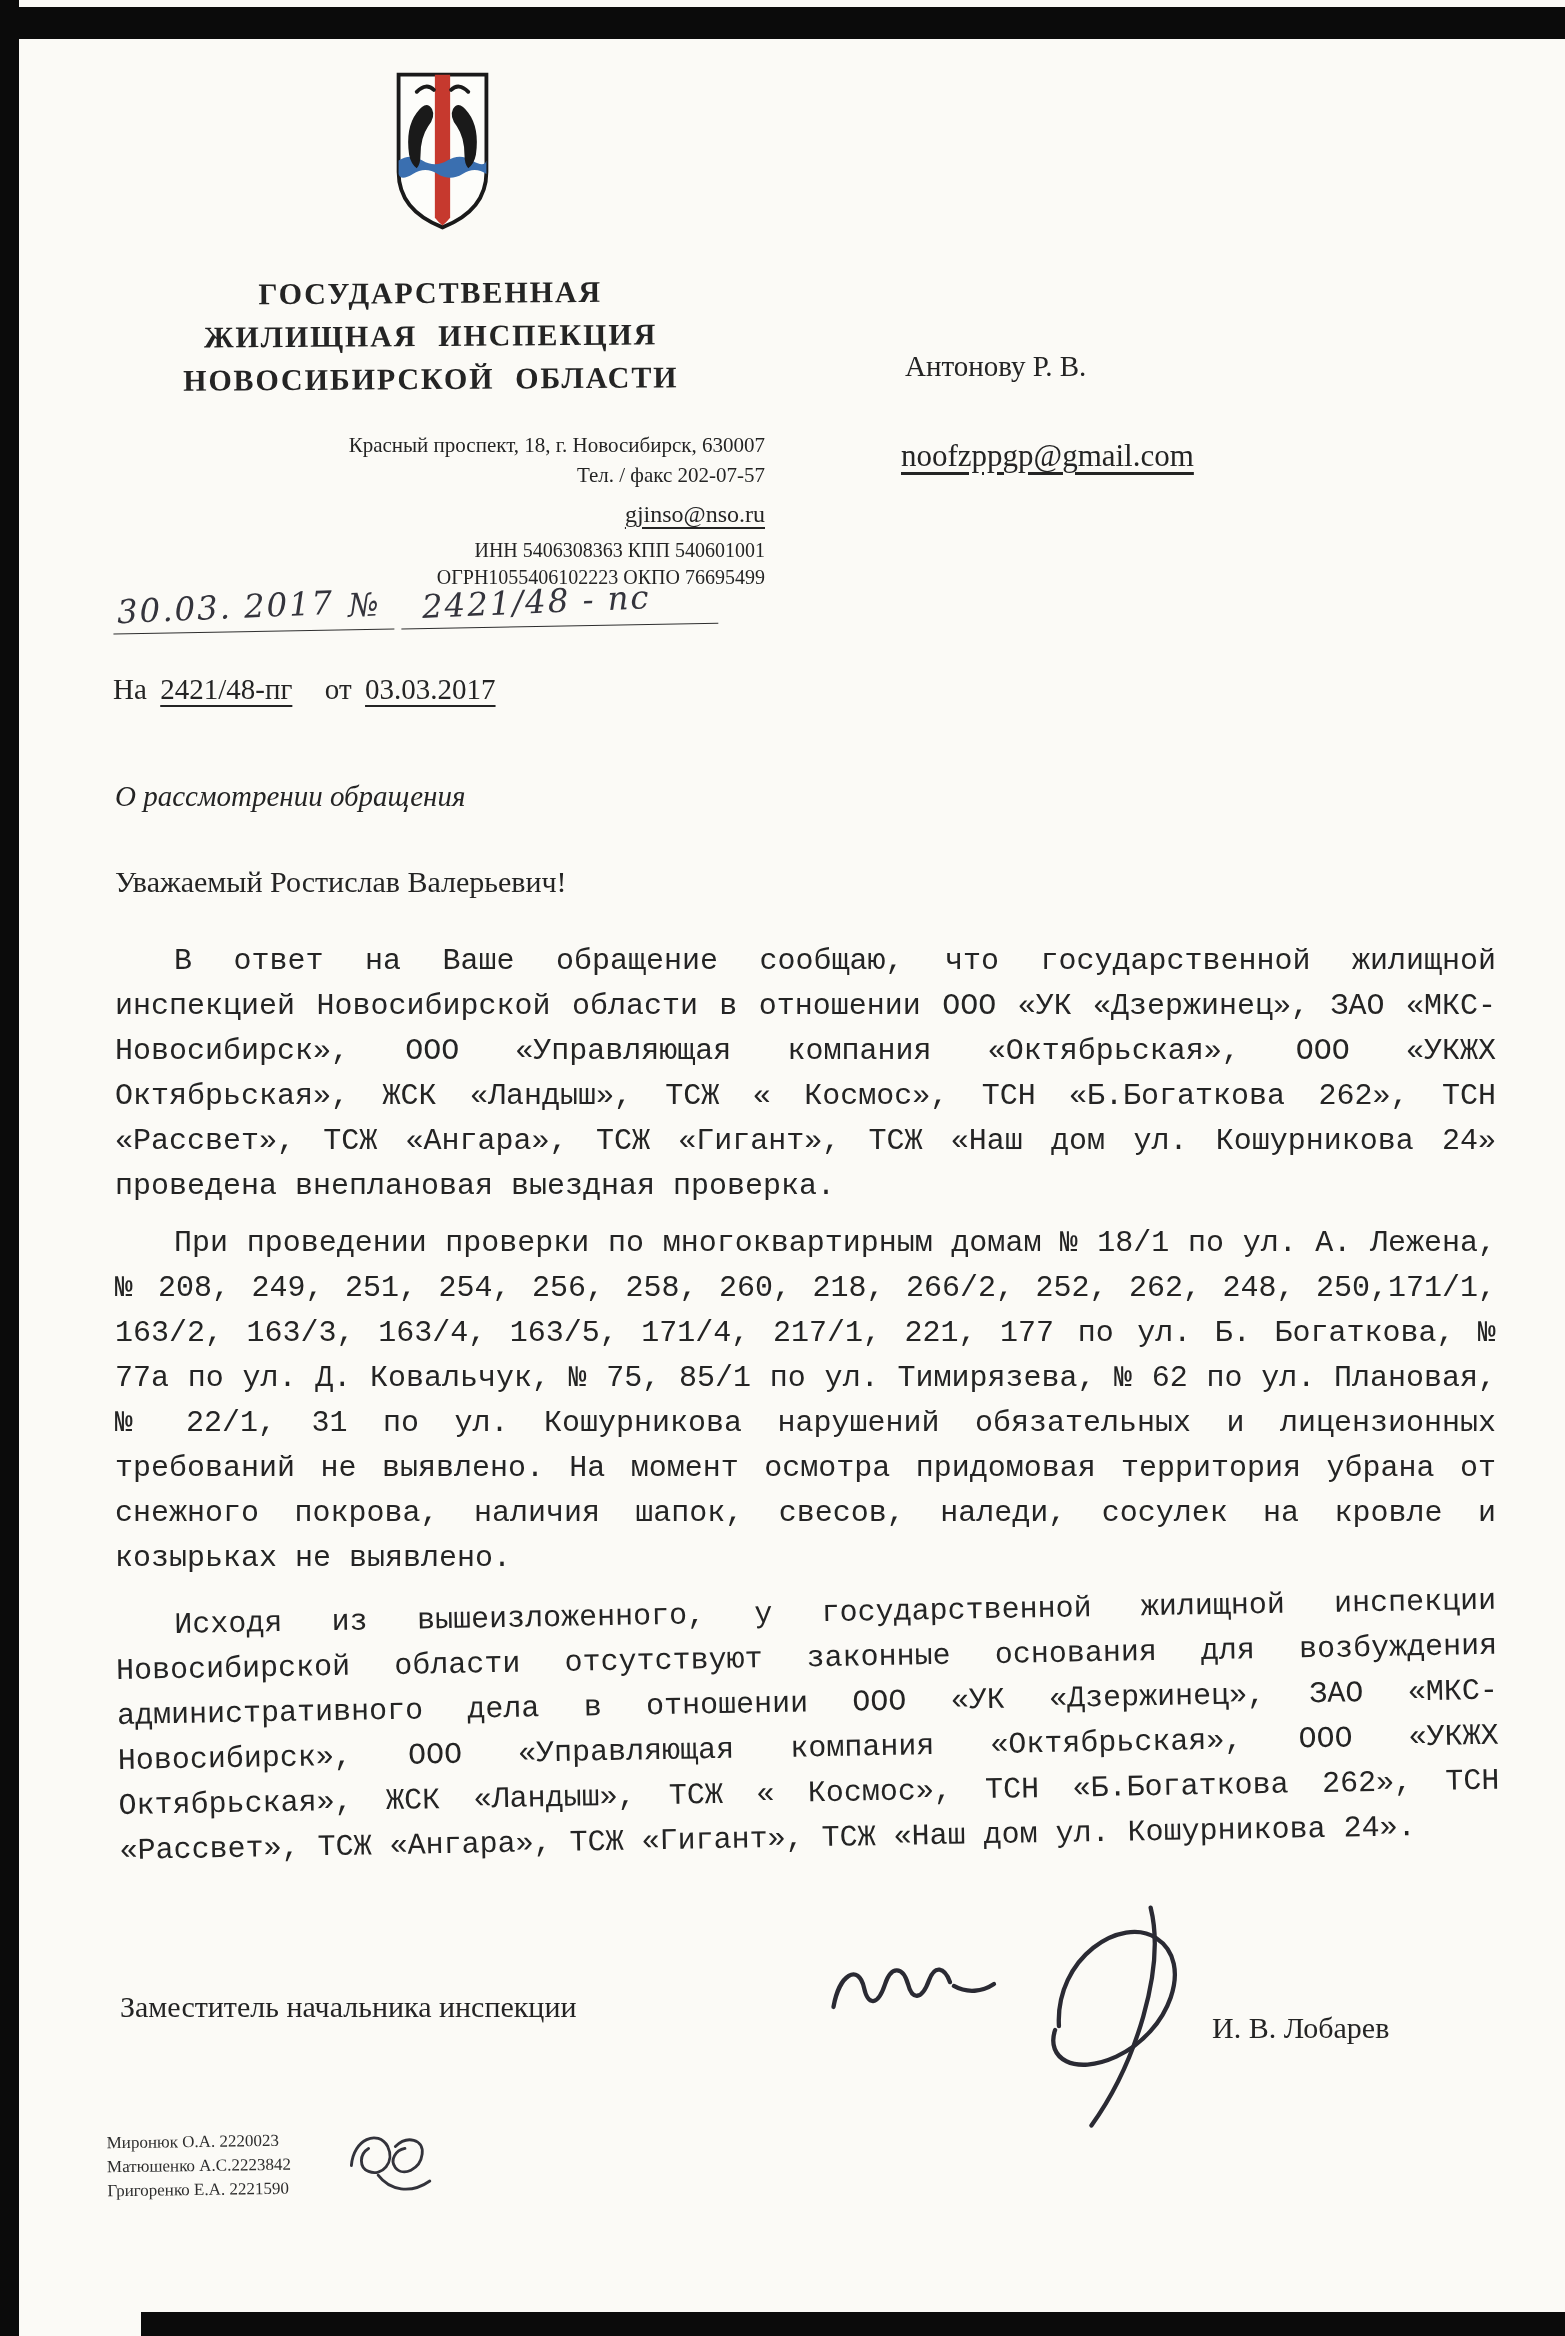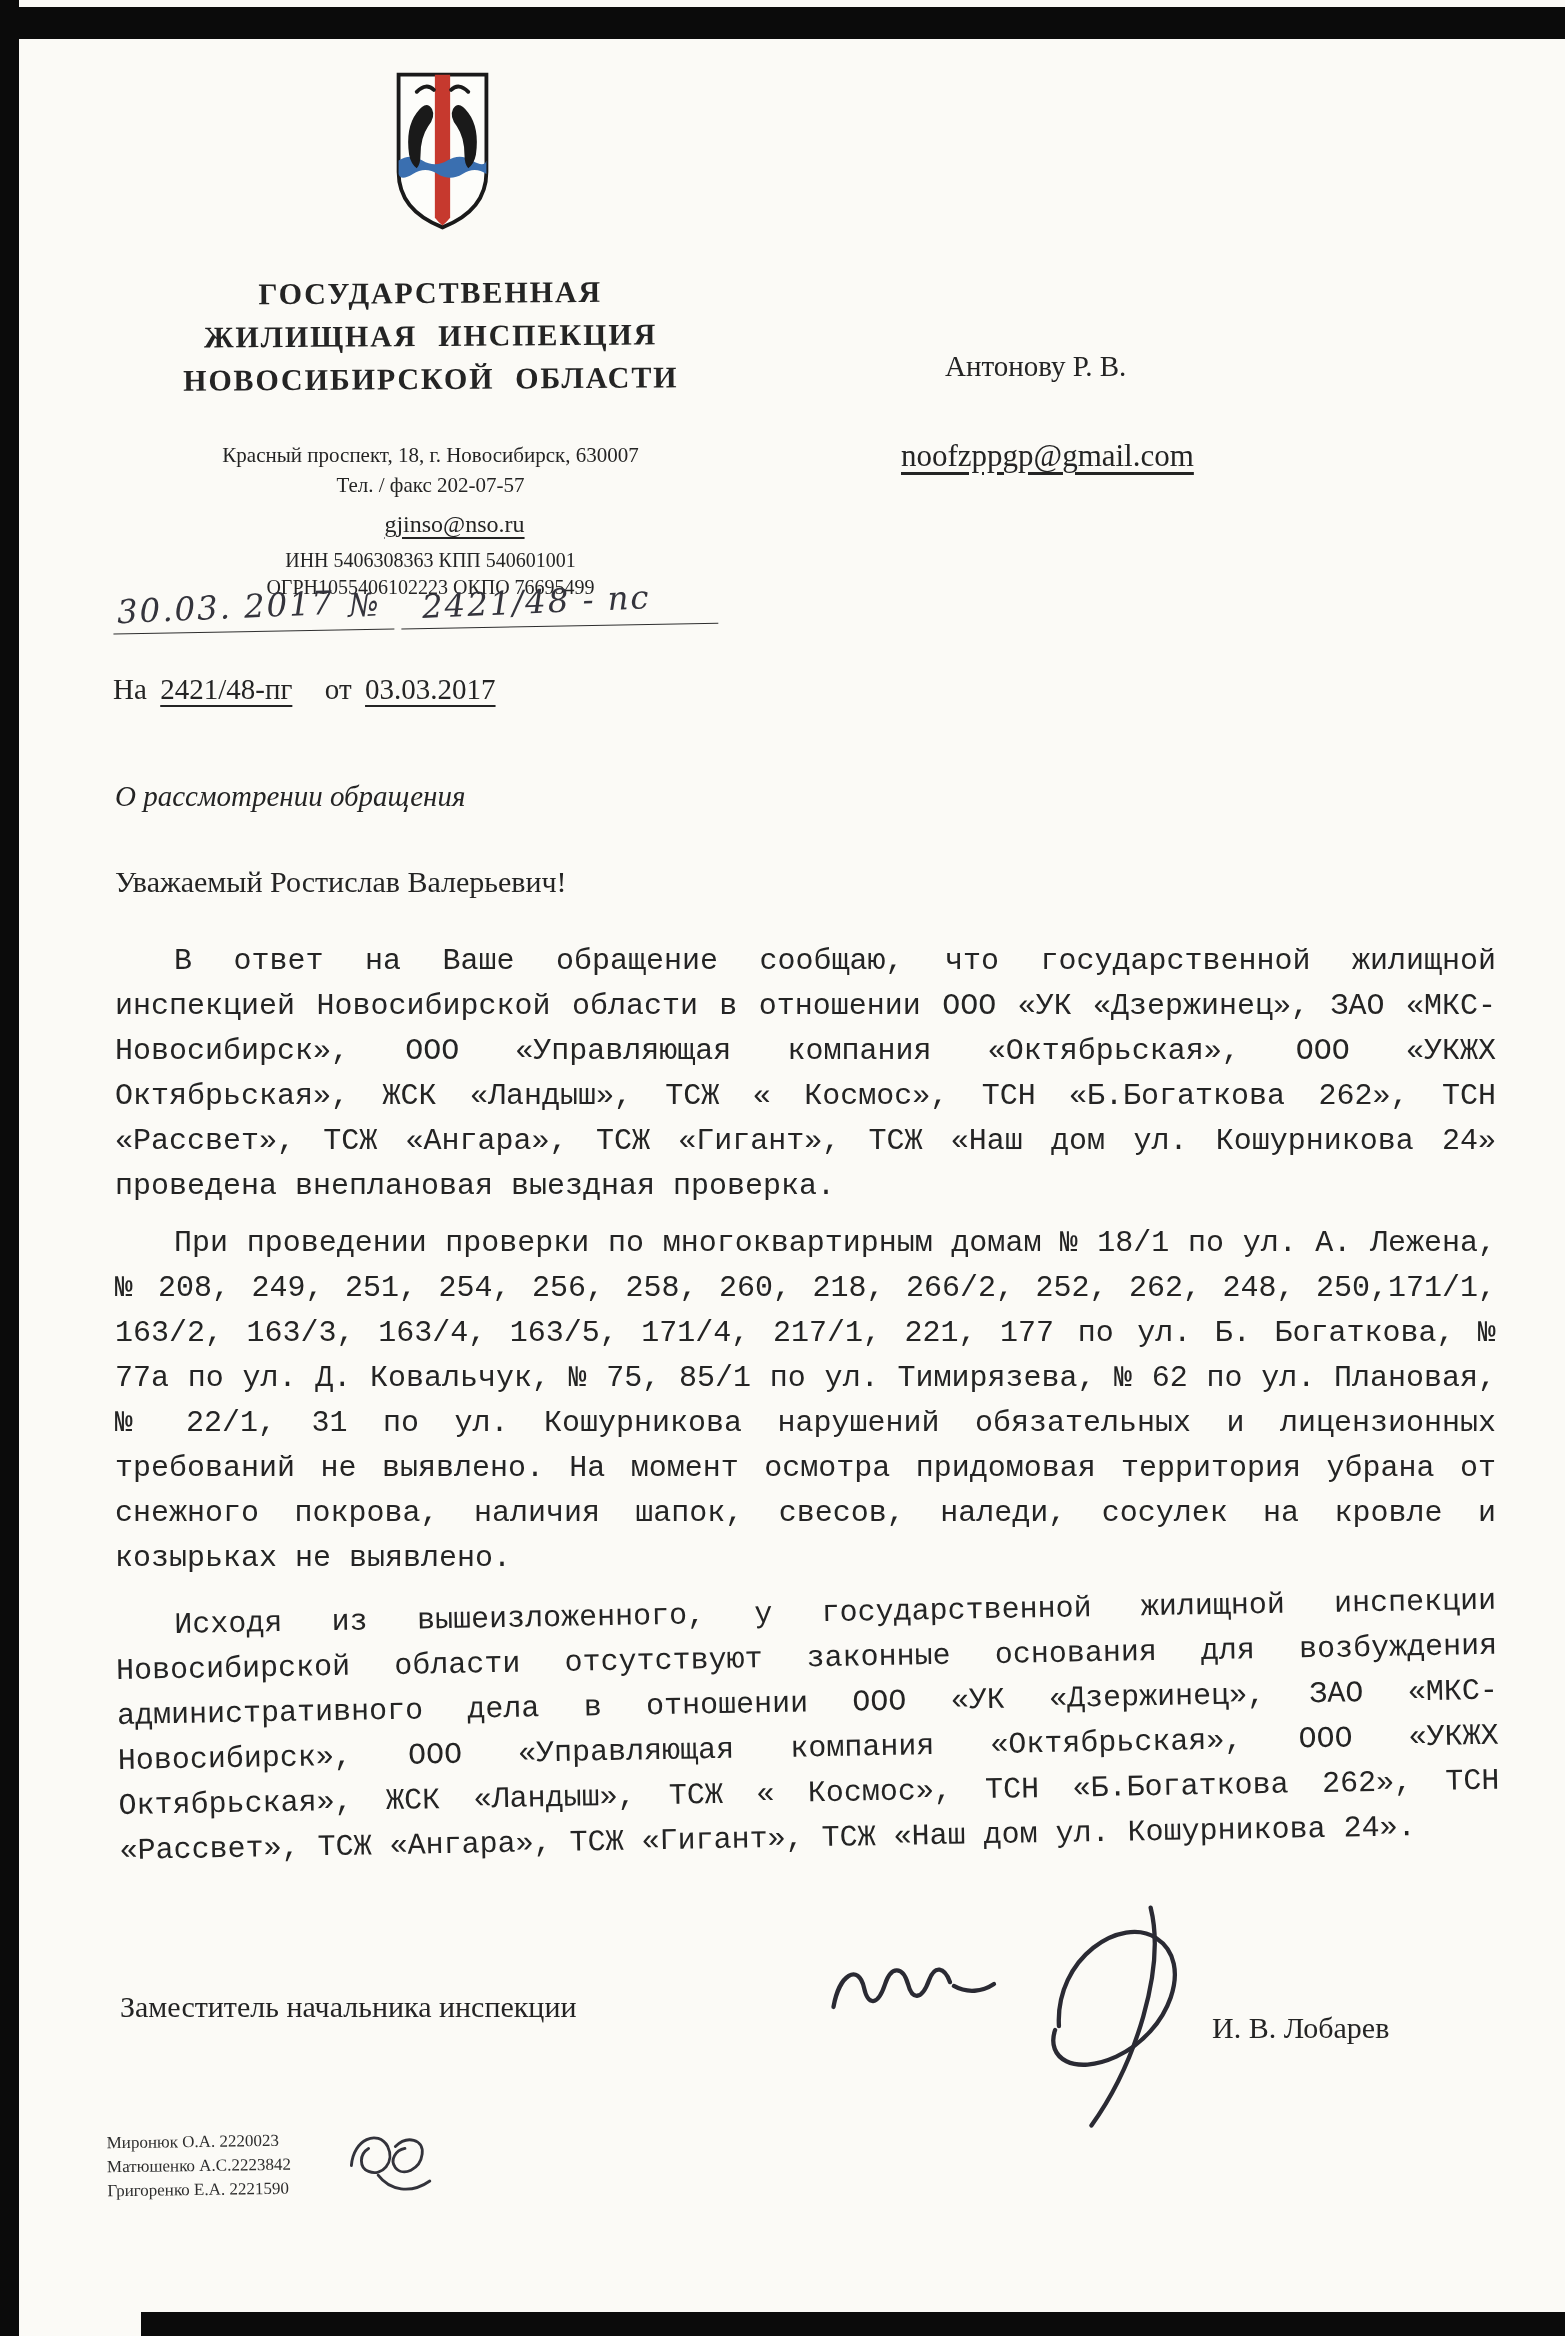--- a/index.html
+++ b/index.html
@@ -20,21 +20,21 @@
 
   
   .coat { position:absolute; left:384px; top:67px; width:117px; height:168px; }
 
   
   .org-block {
     position:absolute; left:96px; top:271px; width:669px;
     text-align:center; font-weight:bold; font-size:30px; line-height:43px;
     letter-spacing:1.9px; word-spacing:11.5px; transform:rotate(-0.4deg);
   }
-  .addr-block { position:absolute; left:96px; top:440px; width:669px; text-align:center; }
+  .addr-block { position:absolute; left:96px; top:430px; width:669px; text-align:right; }
   .addr-line  { font-size:21px; line-height:30px; }
   .lh-email   { display:inline-block; margin-top:10.5px; font-size:24px;
                 text-decoration:underline; text-underline-offset:4.8px;margin-left:48px; }
   .inn-line   { margin-top:9.6px; font-size:20px; line-height:27px; }
   .ogrn-line  { font-size:20px; line-height:27px; }
 
   
   .hw-line { position:absolute; left:113px; top:585px; width:621px; transform:rotate(-1deg); }
   .hw-seg  { display:inline-block; border-bottom:1.9px solid #2e2e2e; padding-bottom:4.8px; vertical-align:bottom; }
   .hw-seg.seg1 { padding-left:3.8px; padding-right:13.4px; }
@@ -43,21 +43,21 @@
         letter-spacing:1.9px; color:#34343c; display:inline-block; transform:rotate(-1.5deg); }
   .hw-no { margin-left:13.4px; }
 
   
   .ref-line { position:absolute; left:113px; top:673px; font-size:29px; }
   .ref-line .u { text-decoration:underline; text-underline-offset:5.7px; }
   .ref-line .gap-s { display:inline-block; width:13.4px; }
   .ref-line .gap-m { display:inline-block; width:32.5px; }
 
   
-  .recipient-name  { position:absolute; left:905px; top:350px; font-size:29px;margin-left:40px; }
+  .recipient-name  { position:absolute; left:905px; top:350px; font-size:29px; }
   .recipient-email { position:absolute; left:901px; top:438px; font-size:31px;
                      text-decoration:underline; text-underline-offset:5.7px; }
 
   
   .subject    { position:absolute; left:115px; top:780px; font-size:29px;font-style:italic; }
   .salutation { position:absolute; left:115px; top:865px; width:1381px; font-size:30px; }
 
   
   .body-text { position:absolute; left:115px; top:939px; width:1381px;font-family:Liberation Mono, monospace; }
   .body-text p {

